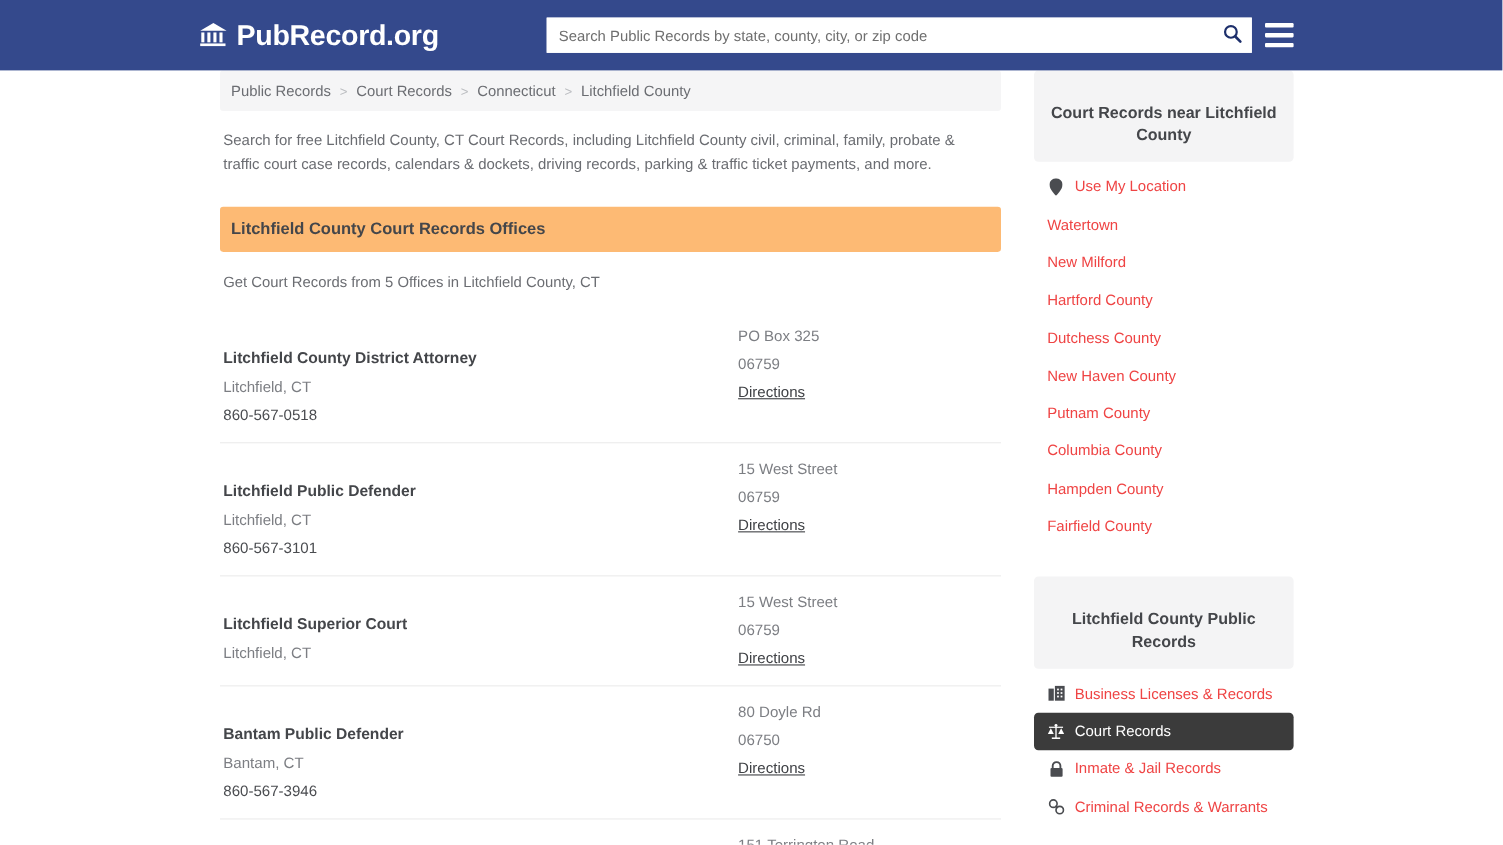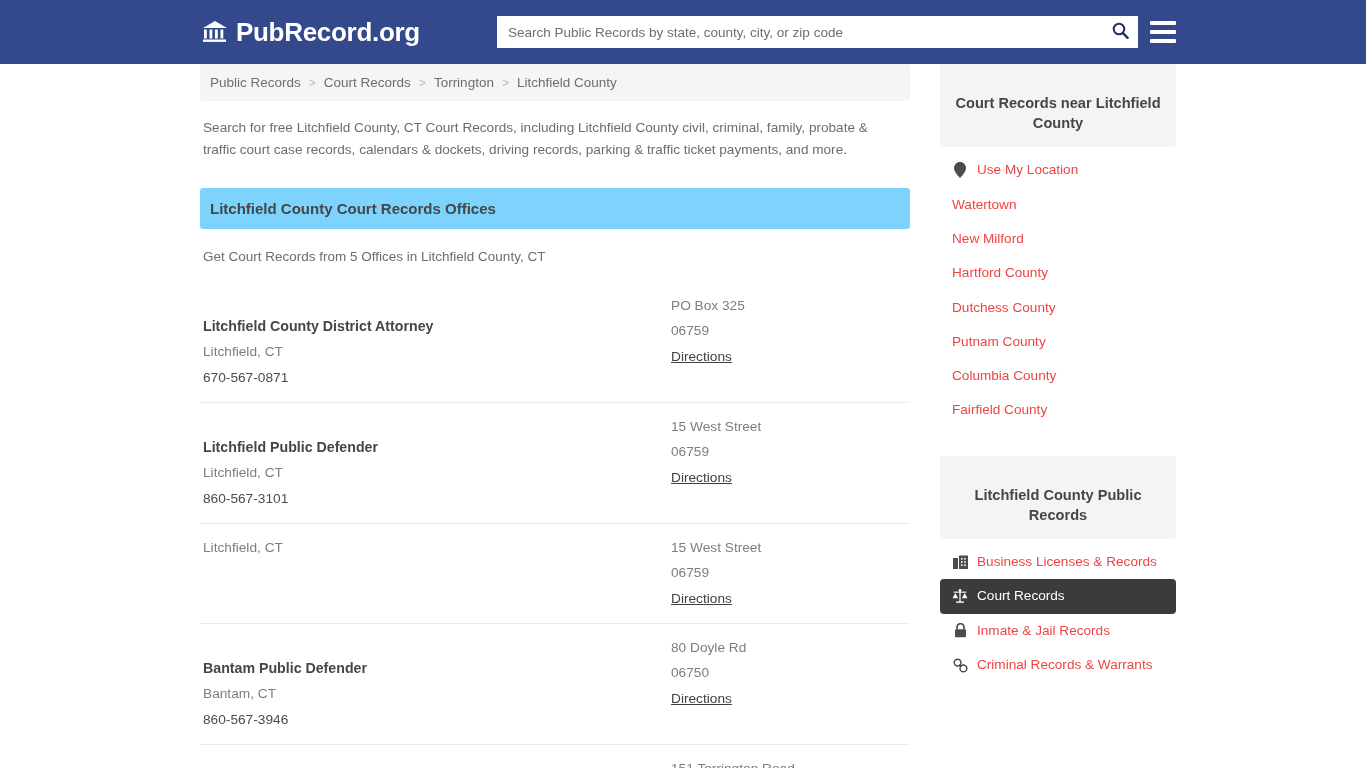--- a/index.html
+++ b/index.html
@@ -16,21 +16,21 @@
   
   .site-header {
     height: 64px;
     background: #34498c;
     display: flex;
     align-items: center;
     position: relative;
   }
   .brand {
     position: absolute;
-    left: 202px;
+    left: 181px;
     display: flex;
     align-items: center;
     gap: 8px;
     text-decoration: none;
     color: #ffffff;
   }
   .brand-icon { width: 26px; height: 24px; display: block; }
   .brand-text {
     font-size: 26px;
     font-weight: bold;
@@ -118,21 +118,21 @@
   .intro {
     font-size: 13.6px;
     line-height: 1.62;
     color: #6b6d72;
     padding: 16px 3px 0 3px;
     max-width: 700px;
   }
 
   
   .section-head {
-    background: #7dd3fc;
+    background: #fdba74;
     border-radius: 3px;
     padding: 12px 10px;
     font-size: 15px;
     font-weight: bold;
     color: #44464a;
     margin-top: 27px;
   }
   .section-sub {
     font-size: 13.5px;
     color: #6b6d72;
@@ -255,37 +255,37 @@
   <div class="layout">
 
     <div class="main-col">
 
 
       <div class="breadcrumb">
         <a href="#">Public Records</a>
         <span class="crumb-sep">&gt;</span>
         <a href="#">Court Records</a>
         <span class="crumb-sep">&gt;</span>
-        <a href="#">Torrington</a>
+        <a href="#">Connecticut</a>
         <span class="crumb-sep">&gt;</span>
         <a href="#">Litchfield County</a>
       </div>
 
       <p class="intro">Search for free Litchfield County, CT Court Records, including Litchfield County civil, criminal, family, probate &amp; traffic court case records, calendars &amp; dockets, driving records, parking &amp; traffic ticket payments, and more.</p>
 
       <div class="section-head">Litchfield County Court Records Offices</div>
       <div class="section-sub">Get Court Records from 5 Offices in Litchfield County, CT</div>
 
       <div class="office-list">
 
         <div class="office">
           <div class="office-left">
             <div class="office-name">Litchfield County District Attorney</div>
             <div class="office-city">Litchfield, CT</div>
-            <div class="office-phone">670-567-0871</div>
+            <div class="office-phone">860-567-0518</div>
           </div>
           <div class="office-right">
             <div class="office-addr">PO Box 325</div>
             <div class="office-zip">06759</div>
             <a class="directions" href="#">Directions</a>
           </div>
         </div>
 
         <div class="office">
           <div class="office-left">
@@ -295,20 +295,21 @@
           </div>
           <div class="office-right">
             <div class="office-addr">15 West Street</div>
             <div class="office-zip">06759</div>
             <a class="directions" href="#">Directions</a>
           </div>
         </div>
 
         <div class="office">
           <div class="office-left">
+            <div class="office-name">Litchfield Superior Court</div>
             <div class="office-city">Litchfield, CT</div>
           </div>
           <div class="office-right">
             <div class="office-addr">15 West Street</div>
             <div class="office-zip">06759</div>
             <a class="directions" href="#">Directions</a>
           </div>
         </div>
 
         <div class="office">
@@ -359,24 +360,30 @@
           <a class="panel-item" href="#">
             <span>New Milford</span>
           </a>
           <a class="panel-item" href="#">
             <span>Hartford County</span>
           </a>
           <a class="panel-item" href="#">
             <span>Dutchess County</span>
           </a>
           <a class="panel-item" href="#">
+            <span>New Haven County</span>
+          </a>
+          <a class="panel-item" href="#">
             <span>Putnam County</span>
           </a>
           <a class="panel-item" href="#">
             <span>Columbia County</span>
+          </a>
+          <a class="panel-item" href="#">
+            <span>Hampden County</span>
           </a>
           <a class="panel-item" href="#">
             <span>Fairfield County</span>
           </a>
         </div>
       </div>
 
       <div class="panel-gap"></div>
 
       <div class="panel">

